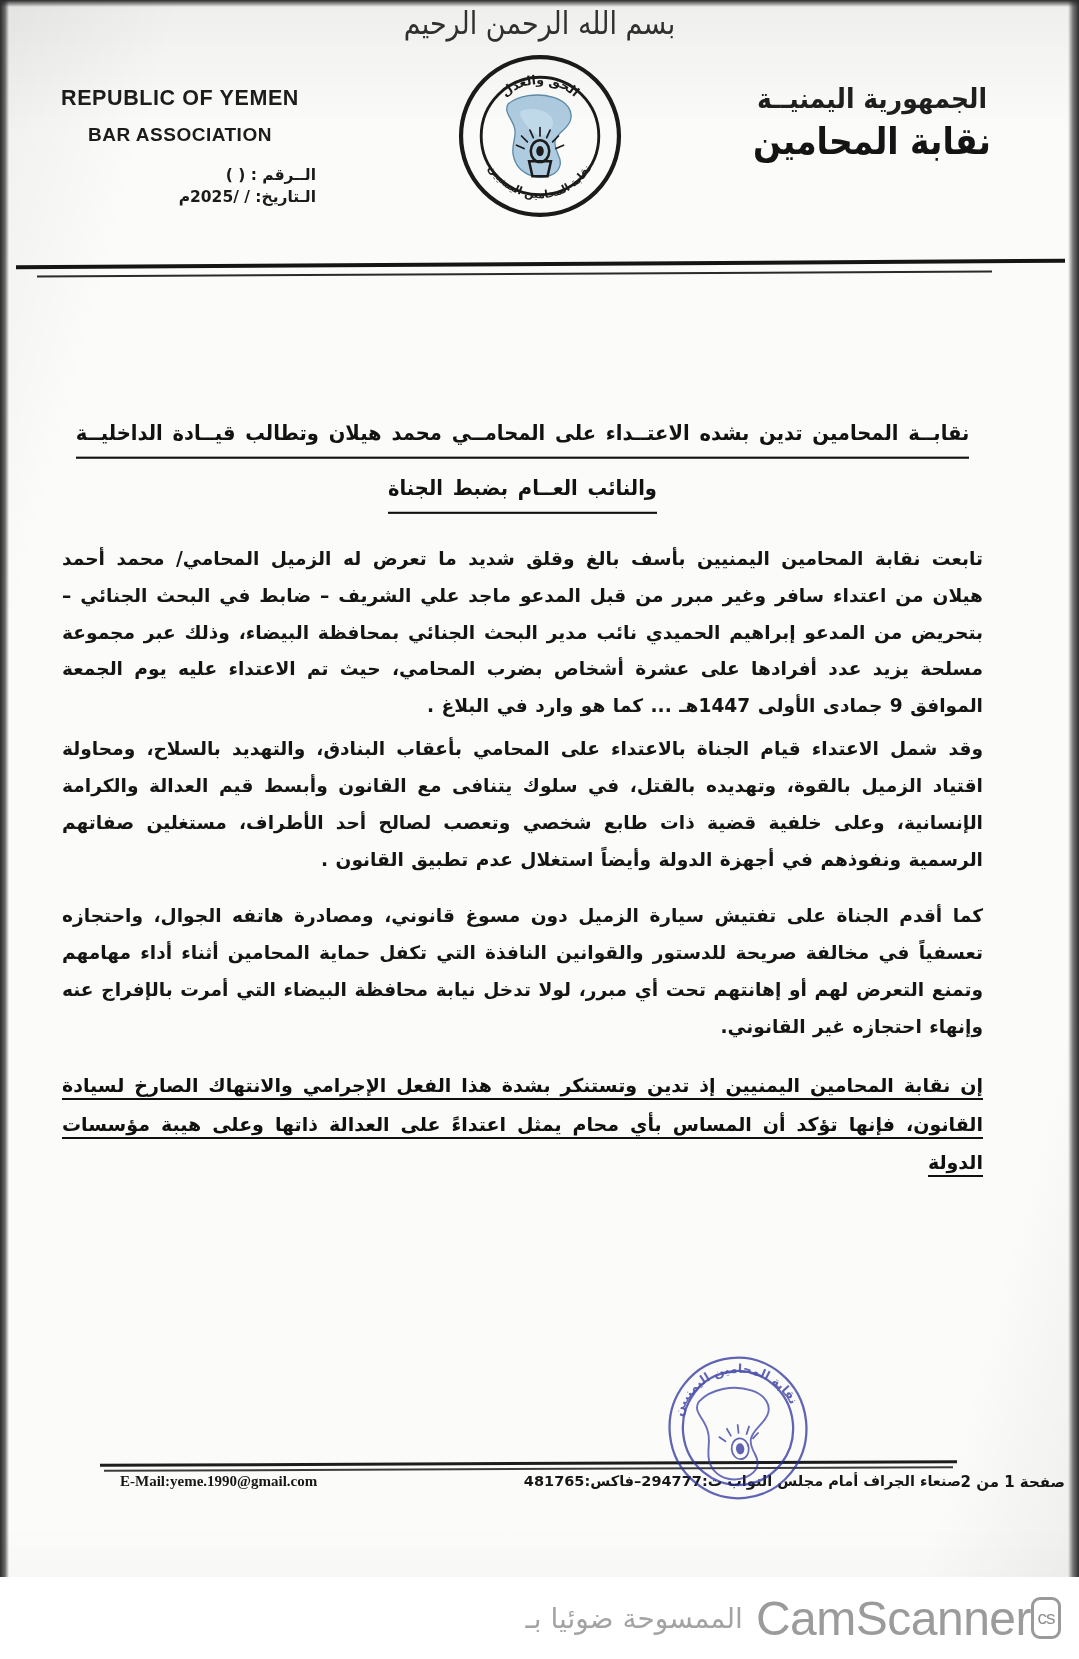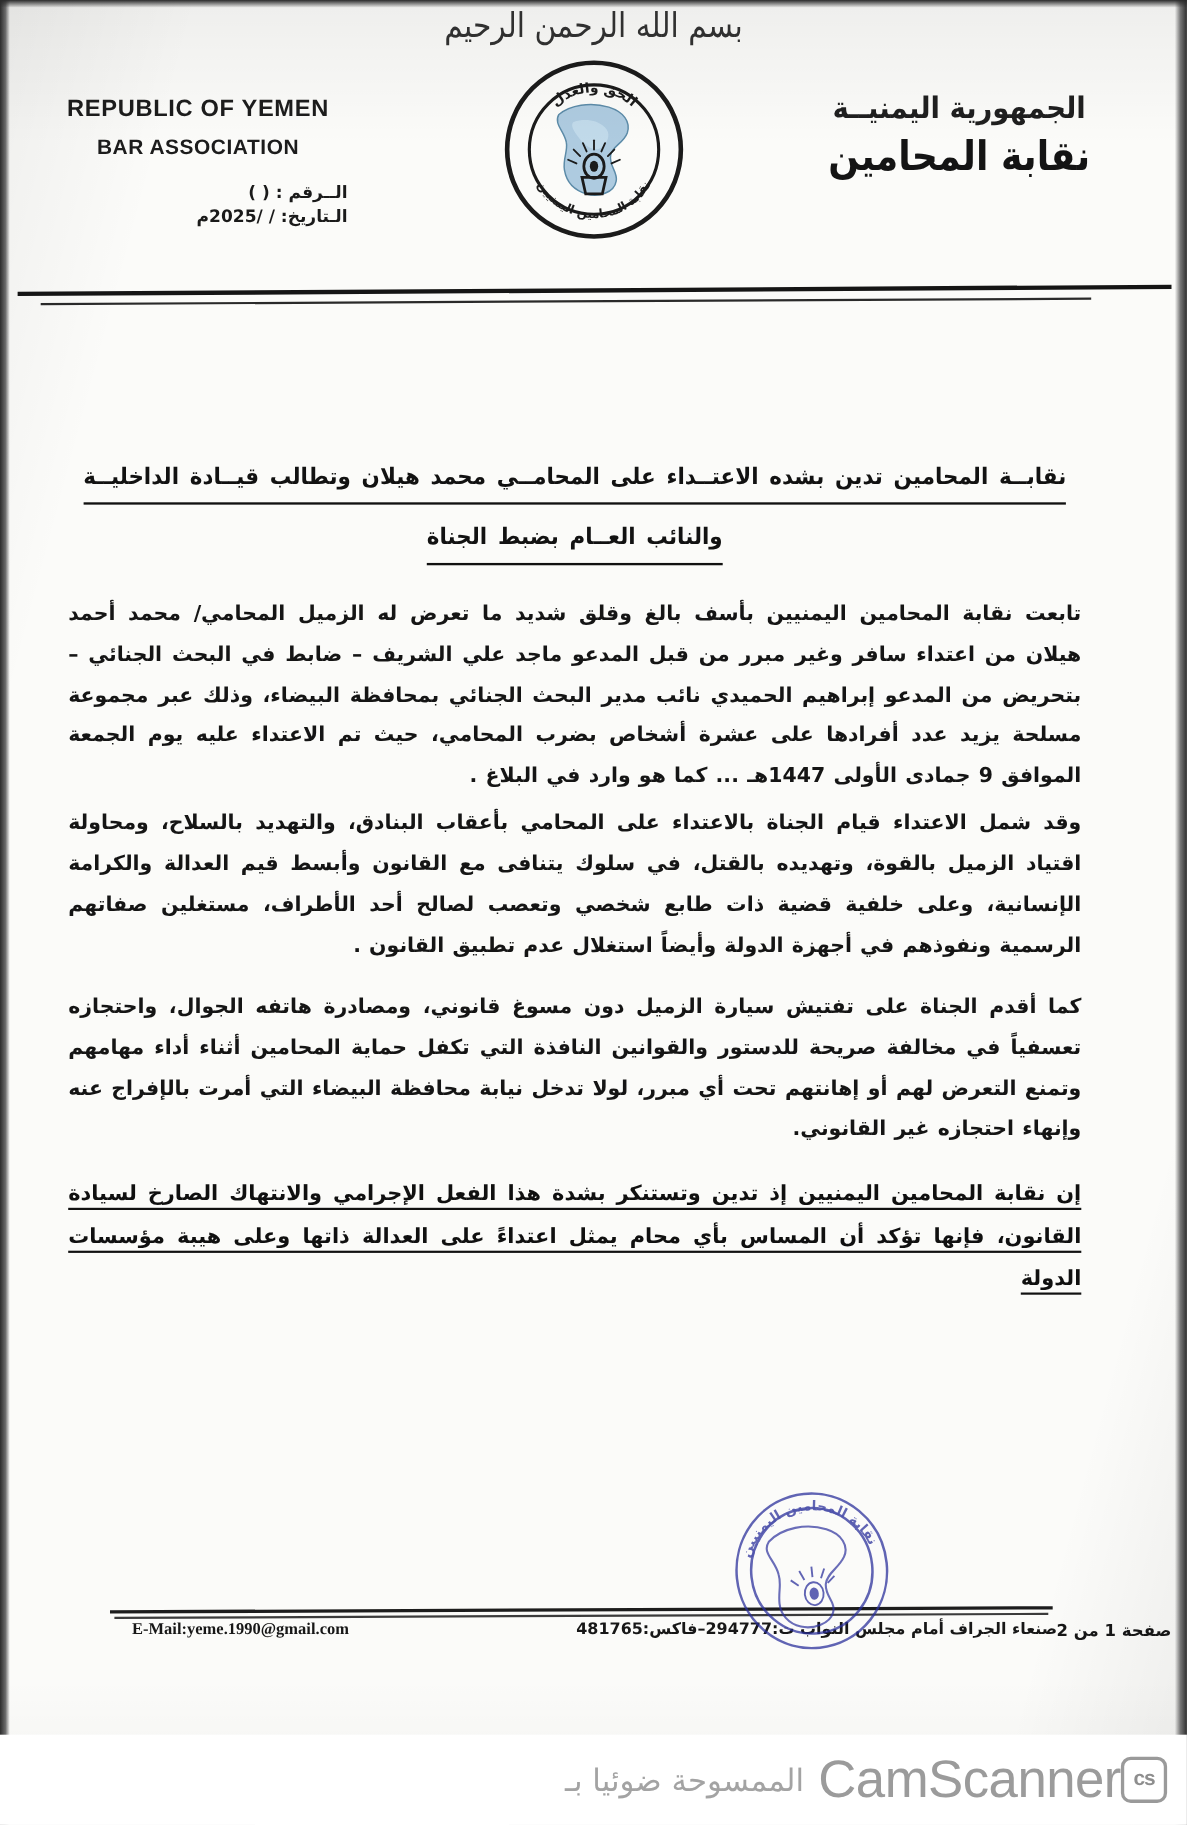--- a/index.html
+++ b/index.html
@@ -305,26 +305,26 @@
     position: absolute;
     left: 0; right: 0; bottom: 0;
     height: 82px;
     background: #ffffff;
     z-index: 60;
     display: flex;
     align-items: center;
     padding: 0 18px;
   }
   .cs-logo {
-    width: 42px; height: 42px;
+    width: 30px; height: 42px;
     border: 3.5px solid #9a9a9a;
     border-radius: 9px;
     display: flex; align-items: center; justify-content: center;
     font-family: "Liberation Sans", sans-serif;
-    font-weight: bold;
+    font-weight: normal;
     font-size: 19px;
     color: #8e8e8e;
     flex: none;
     letter-spacing: -1px;
   }
   .cs-word {
     margin-left: 13px;
     font-family: "Liberation Sans", sans-serif;
     font-size: 48px;
     color: #9b9b9b;

